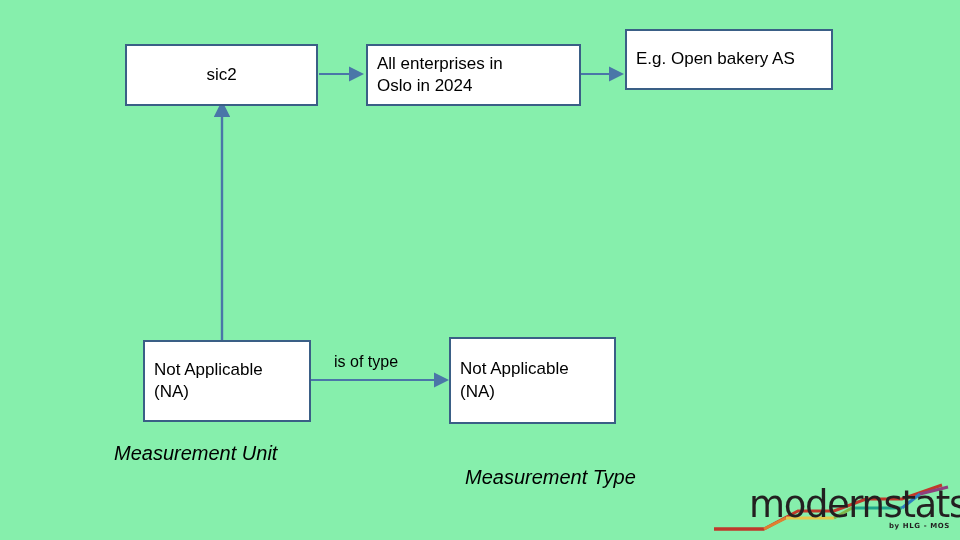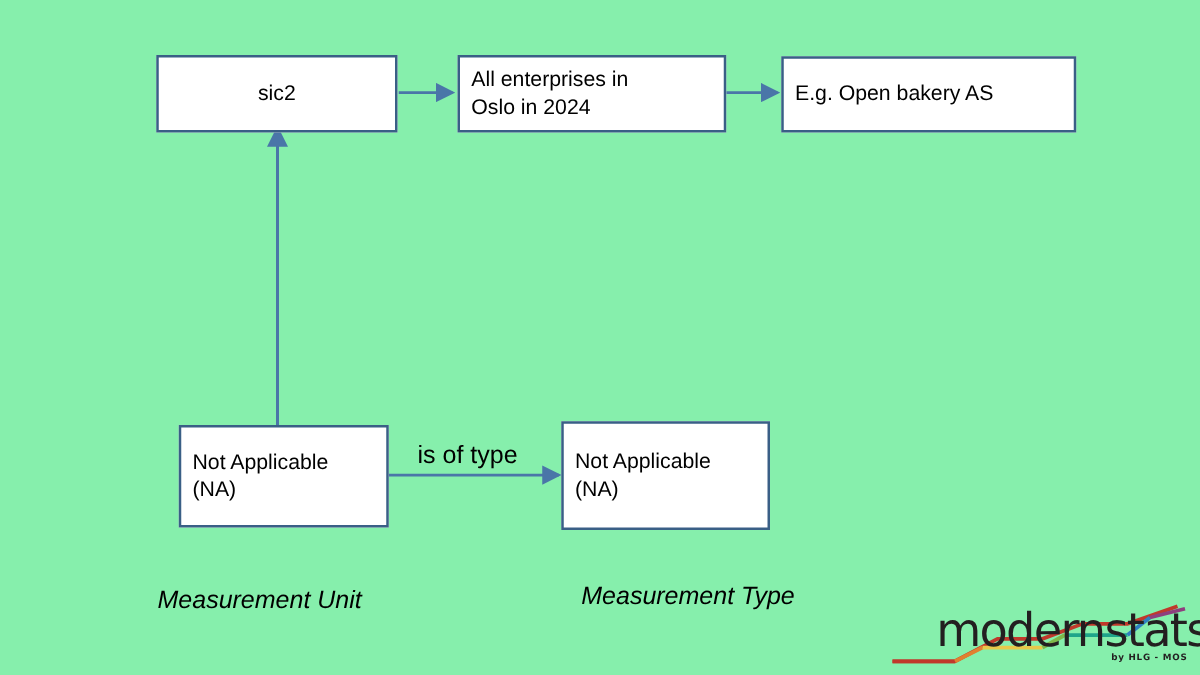--- a/index.html
+++ b/index.html
@@ -34,21 +34,21 @@
     justify-content: center;
     text-align: center;
   }
   .node.left-text {
     justify-content: flex-start;
     text-align: left;
     padding-left: 9px;
   }
   .edge-label {
     position: absolute;
-    font-size: 20px;
+    font-size: 16px;
     color: #000000;
     white-space: nowrap;
   }
   .caption {
     position: absolute;
     font-size: 20px;
     font-style: italic;
     color: #000000;
     white-space: nowrap;
   }
@@ -109,31 +109,31 @@
     <line x1="222" y1="340" x2="222" y2="103" stroke="#4a76a8" stroke-width="2.4" marker-end="url(#arrowhead)"></line>
 
     <line x1="311" y1="380" x2="447" y2="380" stroke="#4a76a8" stroke-width="2.2" marker-end="url(#arrowhead)"></line>
   </svg>
 
   <div class="node center-text" style="left:125px; top:44px; width:193px; height:62px;">sic2</div>
 
   <div class="node left-text" style="left:366px; top:44px; width:215px; height:62px;">All enterprises  in
 Oslo in 2024</div>
 
-  <div class="node left-text" style="left:625px; top:45px; width:236px; height:61px;">E.g. Open bakery AS</div>
+  <div class="node left-text" style="left:625px; top:29px; width:208px; height:61px;">E.g. Open bakery AS</div>
 
   <div class="node left-text" style="left:143px; top:340px; width:168px; height:82px;">Not Applicable
 (NA)</div>
 
   <div class="node left-text" style="left:449px; top:337px; width:167px; height:87px;">Not Applicable
 (NA)</div>
 
   <div class="edge-label" style="left:334px; top:353px;">is of type</div>
 
-  <div class="caption" style="left:126px; top:442px;margin-top:27px;">Measurement Unit</div>
+  <div class="caption" style="left:114px; top:442px;">Measurement Unit</div>
 
   <div class="caption" style="left:425px; top:466px;margin-left:40px;">Measurement Type</div>
 
   <div id="logo">
     <svg width="250" height="58" viewBox="0 0 250 58" xmlns="http://www.w3.org/2000/svg">
       <polyline points="8,48 58,48 92,30 128,30 160,18 196,18 236,4" fill="none" stroke="#c0392b" stroke-width="3"></polyline>
       <polyline points="8,48 58,48" fill="none" stroke="#c0392b" stroke-width="3"></polyline>
       <polyline points="58,48 80,37" fill="none" stroke="#e08030" stroke-width="3"></polyline>
       <polyline points="80,37 128,37" fill="none" stroke="#e8c84a" stroke-width="3"></polyline>
       <polyline points="128,37 146,27" fill="none" stroke="#7fb84a" stroke-width="3"></polyline>

